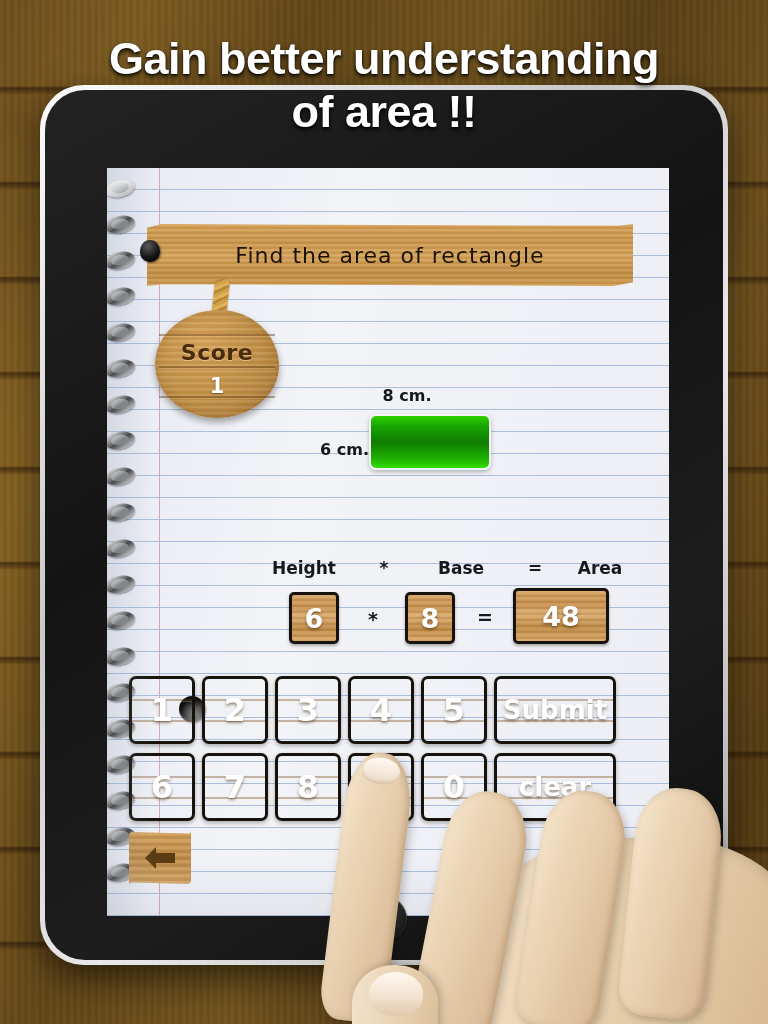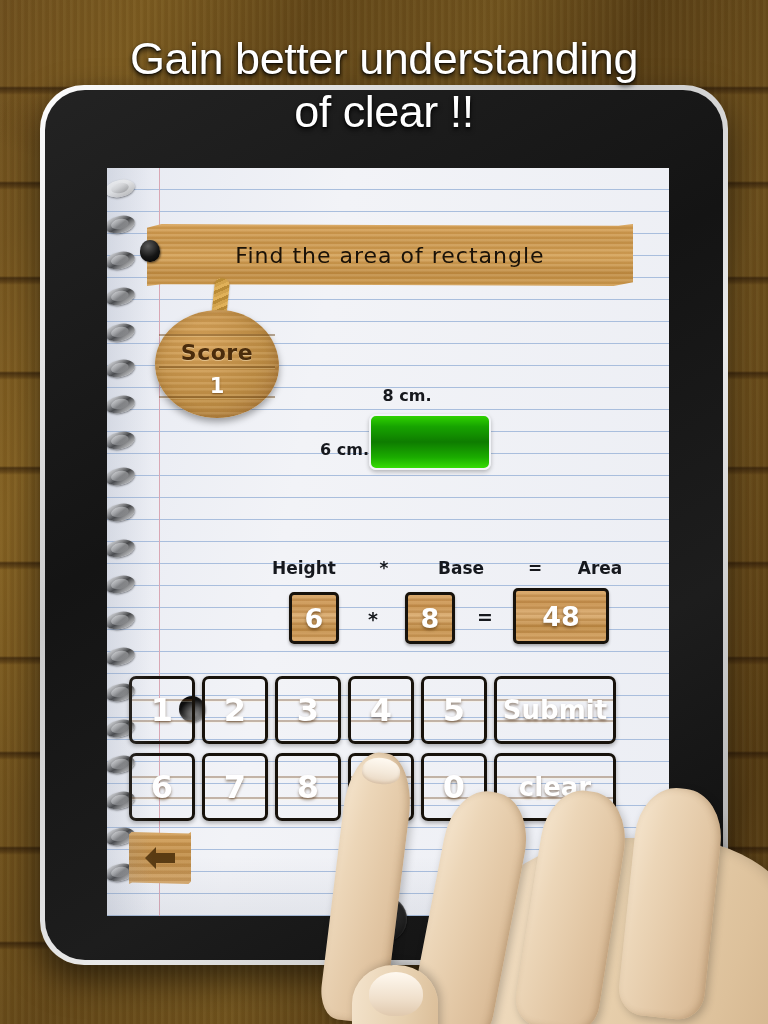--- a/index.html
+++ b/index.html
@@ -36,21 +36,21 @@
       radial-gradient(ellipse 260px 80px at 30% 72%, rgba(50,28,8,0.28), transparent 70%),
       radial-gradient(ellipse 200px 64px at 82% 88%, rgba(50,28,8,0.22), transparent 70%),
       radial-gradient(ellipse 500px 420px at 50% 50%, rgba(0,0,0,0.0), rgba(0,0,0,0.22) 100%);
   }
 
   
   #headline{
     position:absolute; left:0; right:0; top:32px;
     text-align:center; z-index:40;
     font-family:"Liberation Sans", sans-serif;
-    font-weight:normal; font-size:45px; line-height:53px;
+    font-weight:bold; font-size:45px; line-height:53px;
     color:#ffffff; letter-spacing:-0.5px;
     text-shadow:0 3px 5px rgba(0,0,0,0.75), 0 1px 2px rgba(0,0,0,0.9);
   }
   #headline .l2{ display:block; }
 
   
   #tablet{
     position:absolute;
     left:40px; top:85px; width:688px; height:880px;
     border-radius:44px;
@@ -335,21 +335,21 @@
     background:linear-gradient(180deg,#fff9f0,#f0e0cc 60%,#e0c9ae);
   }
 </style>
 </head>
 <body>
 
 <div id="wood-bg"></div>
 
 <div id="headline">
   <span>Gain better understanding</span>
-  <span class="l2">of clear !!</span>
+  <span class="l2">of area !!</span>
 </div>
 
 <div id="tablet">
   <div id="tablet-bezel">
 
     <div id="screen">
       <div id="paper"></div>
       <div id="margin-line"></div>
 
       <div id="spiral">

